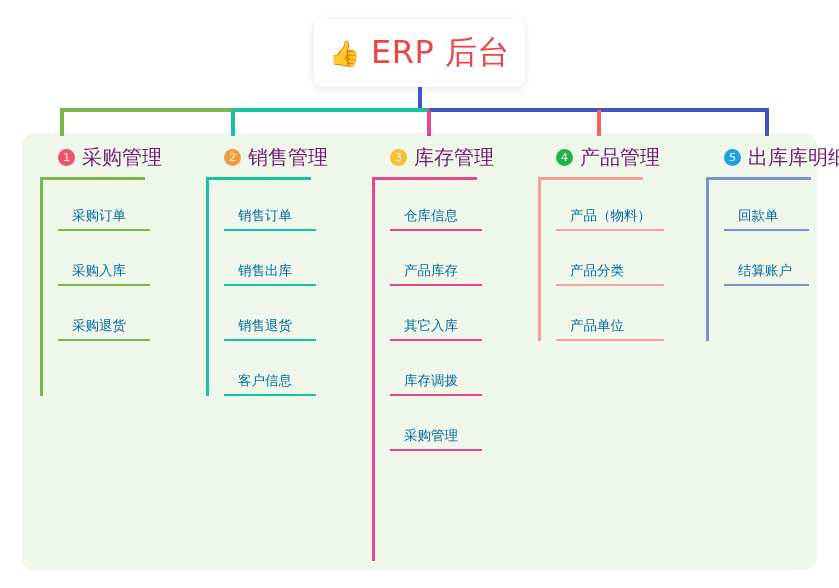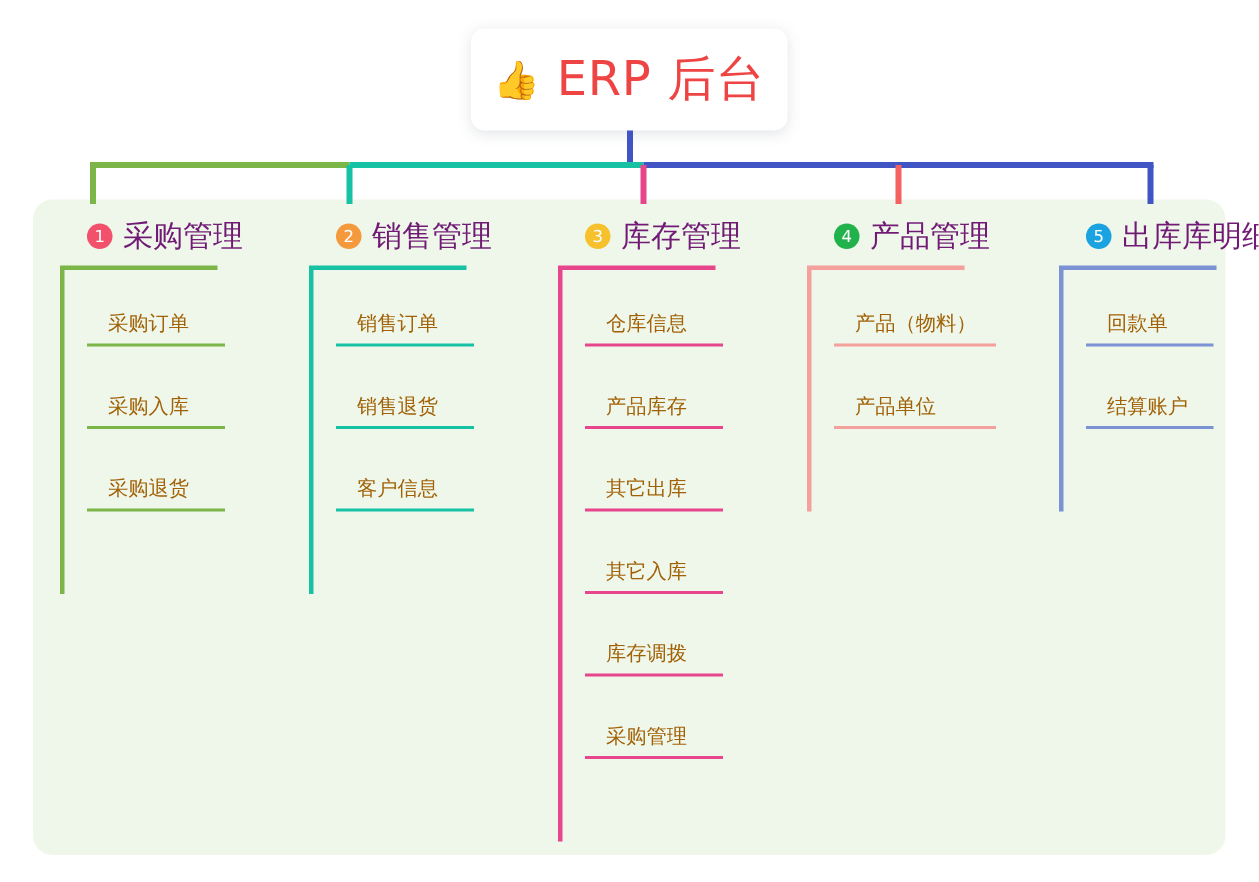--- a/index.html
+++ b/index.html
@@ -122,21 +122,21 @@
   }
   .leaf {
     position: relative;
     height: 55px;
   }
   .leaf-label {
     position: absolute;
     left: 14px;
     bottom: 10px;
     font-size: 13.5px;
-    color: #a16207;
+    color: #0369a1;
     white-space: nowrap;
   }
   .leaf-rule {
     position: absolute;
     left: 0px;
     bottom: 4px;
     height: 2px;
   }
 </style>
 </head>
@@ -192,20 +192,24 @@
           <span class="col-title">销售管理</span>
         </div>
         <div class="col-rule" style="background: rgb(22, 194, 163); width: 105px;"></div>
         <div class="leaves">
           <div class="spine" style="background: rgb(22, 194, 163); height: 216px;"></div>
           <div class="leaf">
             <span class="leaf-label">销售订单</span>
             <div class="leaf-rule" style="background: rgb(22, 194, 163); width: 92px;"></div>
           </div>
           <div class="leaf">
+            <span class="leaf-label">销售出库</span>
+            <div class="leaf-rule" style="background: rgb(22, 194, 163); width: 92px;"></div>
+          </div>
+          <div class="leaf">
             <span class="leaf-label">销售退货</span>
             <div class="leaf-rule" style="background: rgb(22, 194, 163); width: 92px;"></div>
           </div>
           <div class="leaf">
             <span class="leaf-label">客户信息</span>
             <div class="leaf-rule" style="background: rgb(22, 194, 163); width: 92px;"></div>
           </div>
         </div>
       </div>
       <div class="column" style="left: 372px;">
@@ -218,24 +222,20 @@
           <div class="spine" style="background: rgb(232, 70, 140); height: 381px;"></div>
           <div class="leaf">
             <span class="leaf-label">仓库信息</span>
             <div class="leaf-rule" style="background: rgb(232, 70, 140); width: 92px;"></div>
           </div>
           <div class="leaf">
             <span class="leaf-label">产品库存</span>
             <div class="leaf-rule" style="background: rgb(232, 70, 140); width: 92px;"></div>
           </div>
           <div class="leaf">
-            <span class="leaf-label">其它出库</span>
-            <div class="leaf-rule" style="background: rgb(232, 70, 140); width: 92px;"></div>
-          </div>
-          <div class="leaf">
             <span class="leaf-label">其它入库</span>
             <div class="leaf-rule" style="background: rgb(232, 70, 140); width: 92px;"></div>
           </div>
           <div class="leaf">
             <span class="leaf-label">库存调拨</span>
             <div class="leaf-rule" style="background: rgb(232, 70, 140); width: 92px;"></div>
           </div>
           <div class="leaf">
             <span class="leaf-label">采购管理</span>
             <div class="leaf-rule" style="background: rgb(232, 70, 140); width: 92px;"></div>
@@ -248,20 +248,24 @@
           <span class="col-title">产品管理</span>
         </div>
         <div class="col-rule" style="background: rgb(244, 160, 156); width: 105px;"></div>
         <div class="leaves">
           <div class="spine" style="background: rgb(244, 160, 156); height: 161px;"></div>
           <div class="leaf">
             <span class="leaf-label">产品（物料）</span>
             <div class="leaf-rule" style="background: rgb(244, 160, 156); width: 108px;"></div>
           </div>
           <div class="leaf">
+            <span class="leaf-label">产品分类</span>
+            <div class="leaf-rule" style="background: rgb(244, 160, 156); width: 108px;"></div>
+          </div>
+          <div class="leaf">
             <span class="leaf-label">产品单位</span>
             <div class="leaf-rule" style="background: rgb(244, 160, 156); width: 108px;"></div>
           </div>
         </div>
       </div>
       <div class="column" style="left: 706px;">
         <div class="col-head">
           <span class="badge" style="background: rgb(26, 163, 224);">5</span>
           <span class="col-title">出库库明细</span>
         </div>

